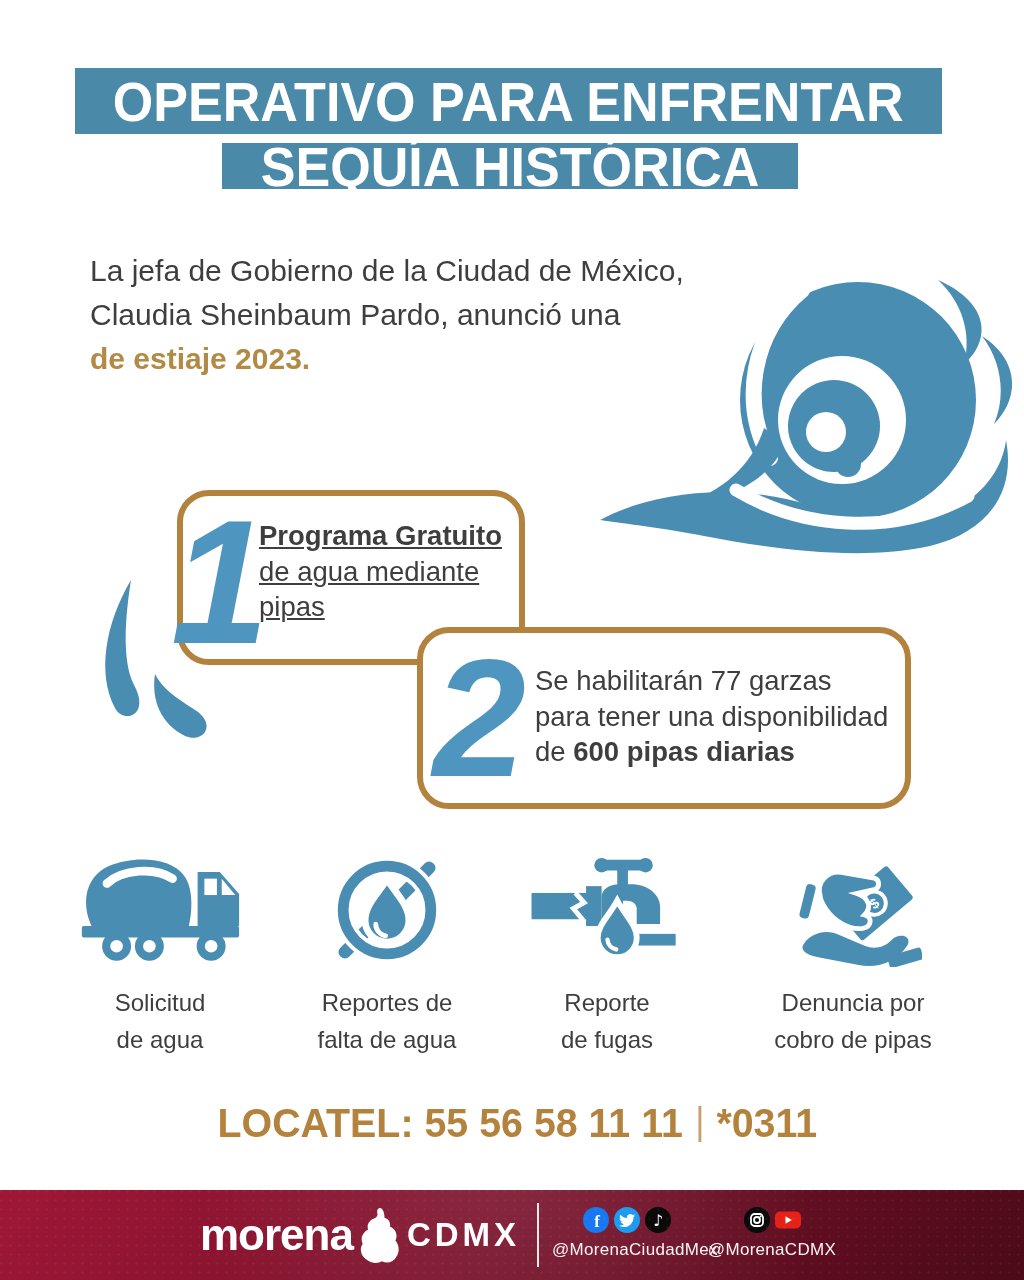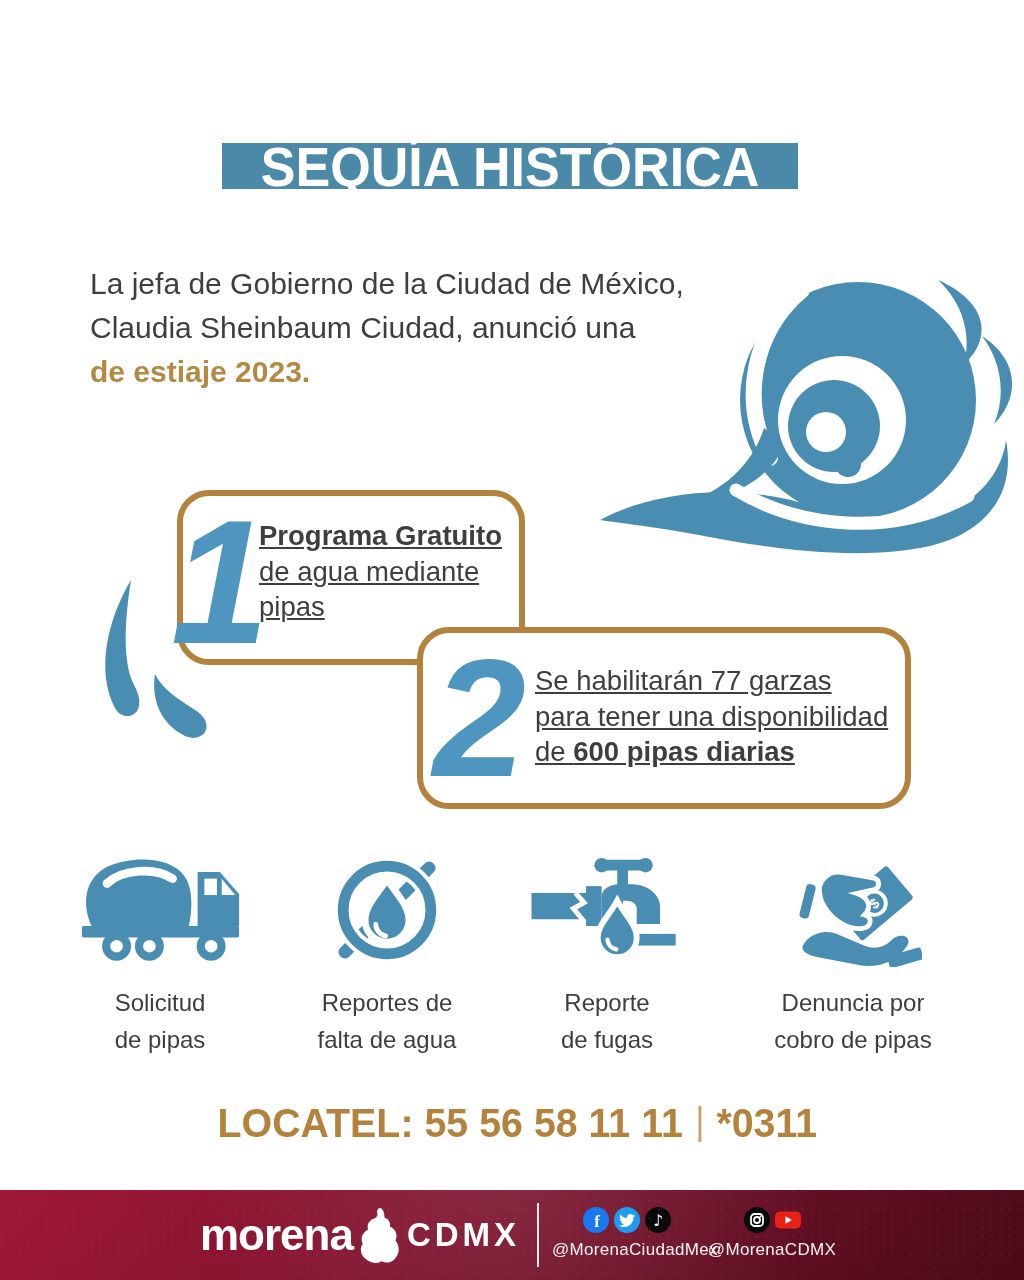--- a/index.html
+++ b/index.html
@@ -20,38 +20,38 @@
   body{background:#e8e8e8;font-family:"Liberation Sans",sans-serif;}
   .page{position:relative;width:1024px;height:1280px;background:#ffffff;overflow:hidden;margin:0 auto;}
 
   
   .banner{position:absolute;background:var(--banner-blue);color:#fff;display:flex;align-items:center;justify-content:center;}
   .banner .btxt{font-weight:700;font-size:56px;white-space:nowrap;transform:scaleX(.93);letter-spacing:0;}
   .banner1{left:75px;top:68px;width:867px;height:66px;}
   .banner2{left:222px;top:143px;width:576px;height:46px;}
 
   
-  .intro{position:absolute;left:90px;top:262px;width:680px;}
+  .intro{position:absolute;left:90px;top:249px;width:680px;}
   .intro-line{font-size:30px;line-height:44px;color:var(--dark-text);}
   .intro-line.gold{color:var(--gold-text);font-weight:700;}
 
   
   .wave{position:absolute;left:596px;top:252px;width:420px;height:320px;color:var(--icon-blue);}
   .splash-left{position:absolute;left:85px;top:574px;width:140px;height:180px;color:var(--icon-blue);z-index:1;}
 
   
   .step-box{position:absolute;background:#fff;border:6px solid var(--gold);border-radius:32px;}
   .box1{left:177px;top:490px;width:348px;height:175px;z-index:2;}
   .box2{left:417px;top:627px;width:494px;height:182px;z-index:3;}
   .step-num{position:absolute;font-weight:700;font-style:italic;color:var(--accent-blue);line-height:1;}
   .num1{left:-12px;top:-2px;font-size:176px;}
   .num2{left:10px;top:2px;font-size:167px;}
   .step-text{position:absolute;font-size:27.5px;line-height:35.5px;color:var(--dark-text);}
   .text1{left:76px;top:22px;text-decoration:underline;}
-  .text2{left:112px;top:30px;text-decoration:underline;}
+  .text2{left:112px;top:30px;}
   .step-text .bold, .step-text strong{font-weight:700;}
 
   
   .service{position:absolute;top:852px;width:200px;text-align:center;}
   .s1{left:60px;} .s2{left:287px;} .s3{left:507px;} .s4{left:753px;}
   .service svg{display:inline-block;color:var(--icon-blue);}
   .service .icon-slot{height:116px;display:flex;align-items:center;justify-content:center;}
   .service .lbl{margin-top:16px;font-size:24px;line-height:37px;color:var(--dark-text);}
 
   
@@ -77,27 +77,30 @@
   .sg1{left:552px;width:150px;} .sg2{left:702px;width:140px;}
   .icons-row{display:flex;justify-content:center;gap:5px;align-items:center;}
   .icons-row svg{width:26px;height:26px;}
   .handle{margin-top:7px;font-size:17px;letter-spacing:.3px;color:#fdf3f4;}
 </style>
 </head>
 <body>
 
 <div class="page">
 
+  <div class="banner banner1">
+    <span class="btxt">OPERATIVO PARA ENFRENTAR</span>
+  </div>
   <div class="banner banner2">
     <span class="btxt">SEQUÍA HISTÓRICA</span>
   </div>
 
   <div class="intro">
     <div class="intro-line">La jefa de Gobierno de la Ciudad de México,</div>
-    <div class="intro-line">Claudia Sheinbaum Ciudad, anunció una</div>
+    <div class="intro-line">Claudia Sheinbaum Pardo, anunció una</div>
     <div class="intro-line gold">de estiaje 2023.</div>
   </div>
 
   <svg class="wave" viewBox="0 0 420 320" aria-hidden="true">
     <g fill="currentColor">
       <circle cx="262" cy="148" r="118"></circle>
       <circle cx="246" cy="168" r="64" fill="#ffffff"></circle>
       <circle cx="238" cy="174" r="46"></circle>
       <circle cx="230" cy="180" r="20" fill="#ffffff"></circle>
       <circle cx="252" cy="212" r="13"></circle>
@@ -149,21 +152,21 @@
             <circle cx="40" cy="95" r="6.5" fill="#ffffff"></circle>
           <circle cx="74" cy="95" r="15"></circle>
             <circle cx="74" cy="95" r="6.5" fill="#ffffff"></circle>
           <circle cx="138" cy="95" r="15"></circle>
             <circle cx="138" cy="95" r="6.5" fill="#ffffff"></circle>
         </g>
       </svg>
     </div>
     <div class="lbl">
       <div>Solicitud</div>
-      <div>de pipas</div>
+      <div>de agua</div>
     </div>
   </div>
 
   <div class="service s2">
     <div class="icon-slot">
       <svg width="112" height="112" viewBox="0 0 115 115" aria-hidden="true">
         <rect x="51" y="-10" width="13" height="135" rx="6" transform="rotate(45 57.5 57.5)" fill="currentColor"></rect>
         <circle cx="57.5" cy="57.5" r="45" fill="none" stroke="#ffffff" stroke-width="19"></circle>
         <circle cx="57.5" cy="57.5" r="45" fill="none" stroke="currentColor" stroke-width="11"></circle>
         <path d="M57.5 26 C 66 40 80 52 80 68 A 22.5 22.5 0 1 1 35 68 C 35 52 49 40 57.5 26 Z" fill="currentColor" stroke="#ffffff" stroke-width="7"></path>

